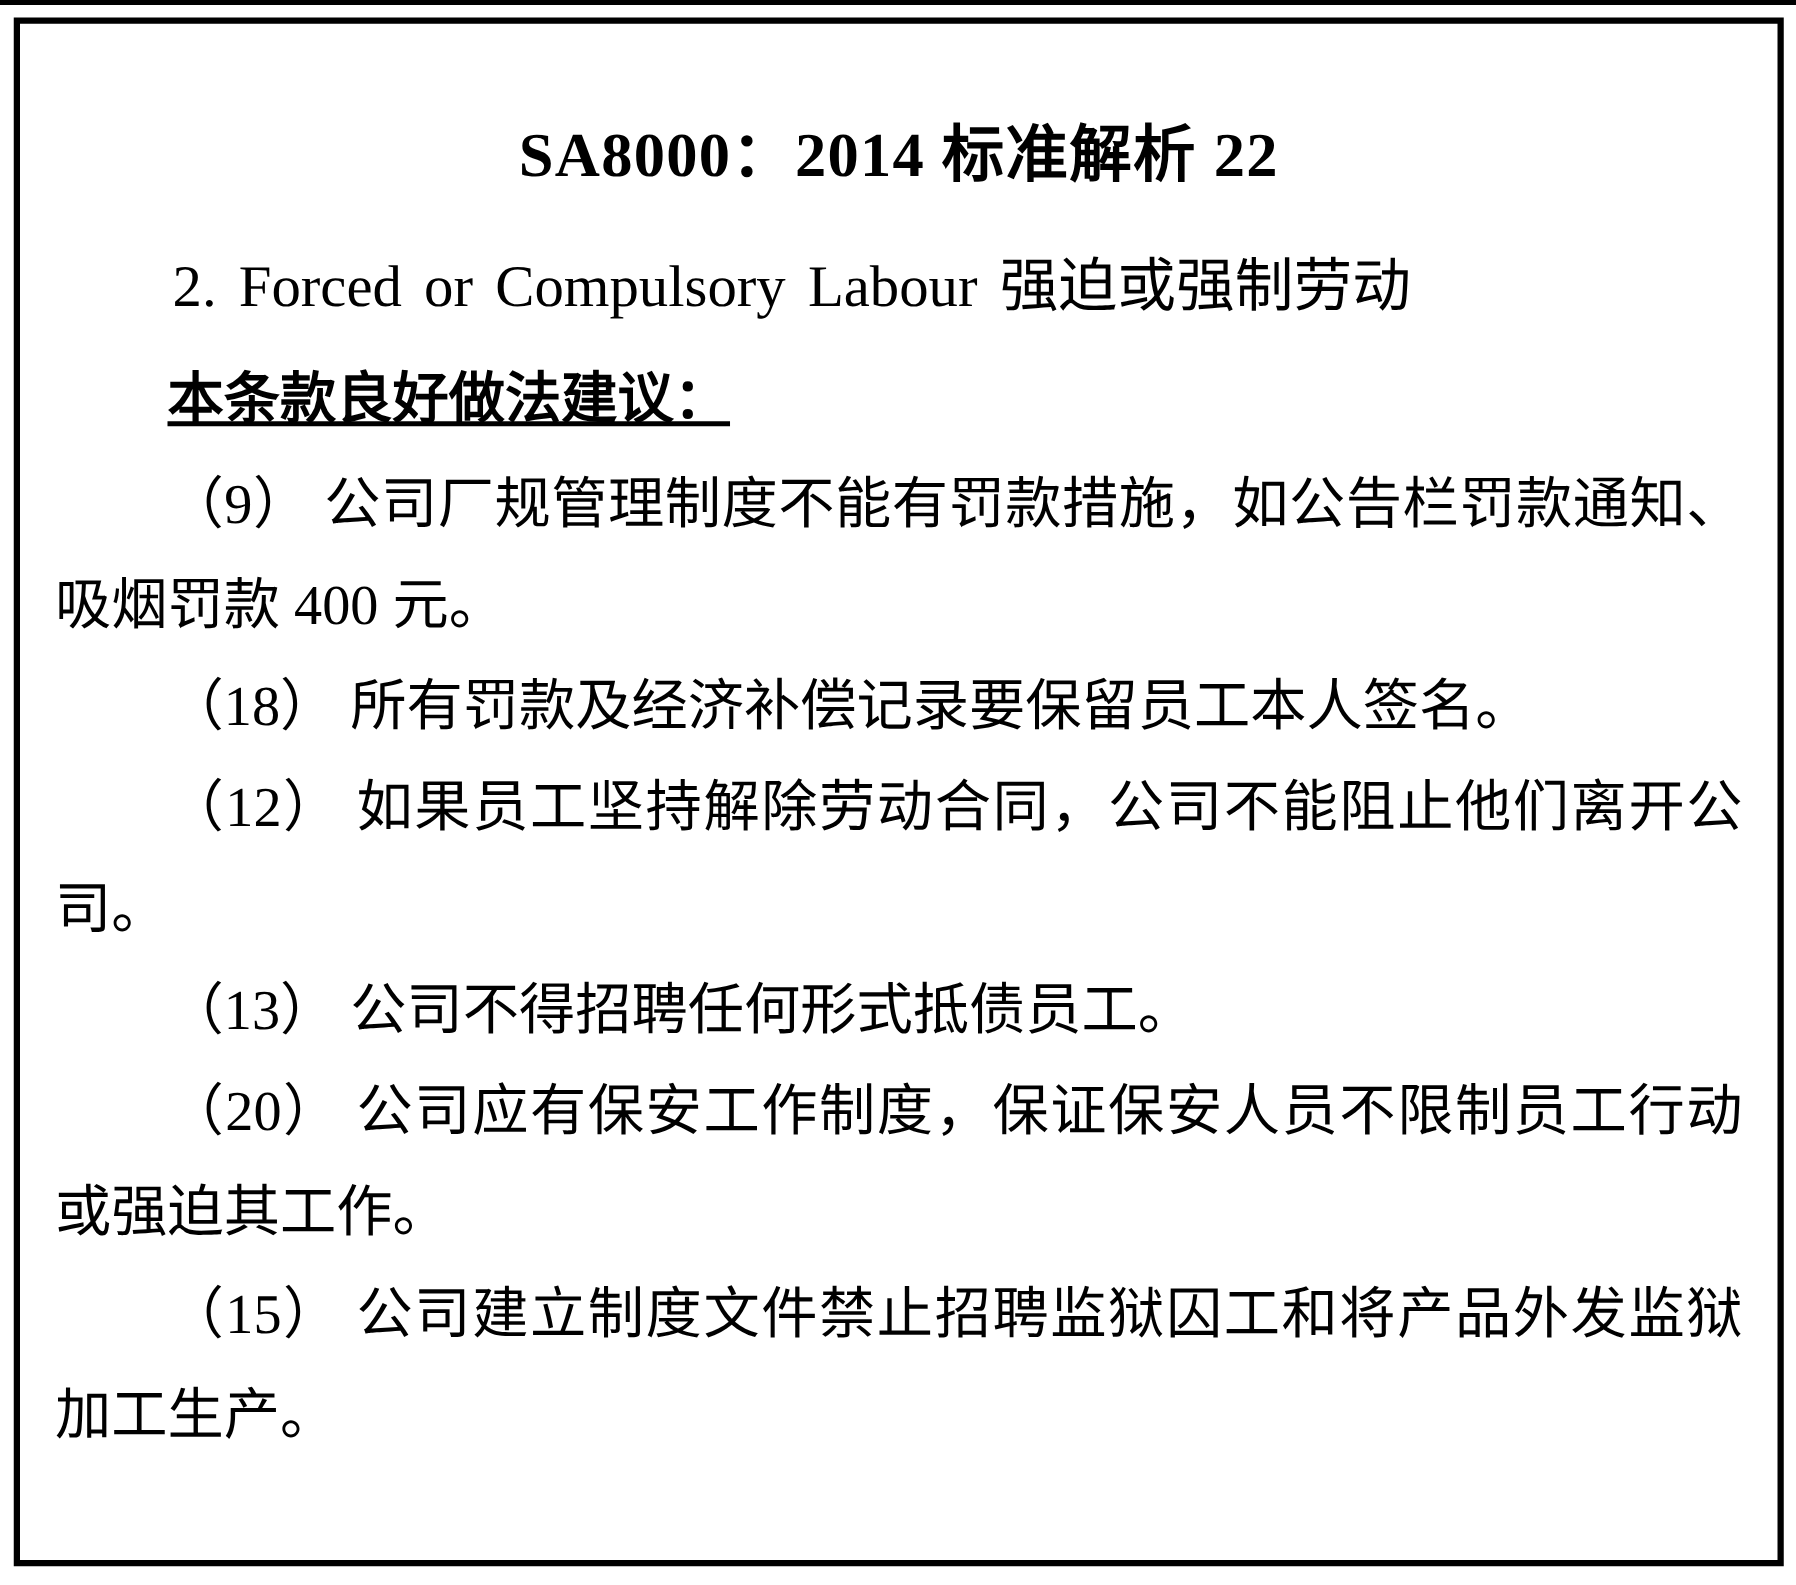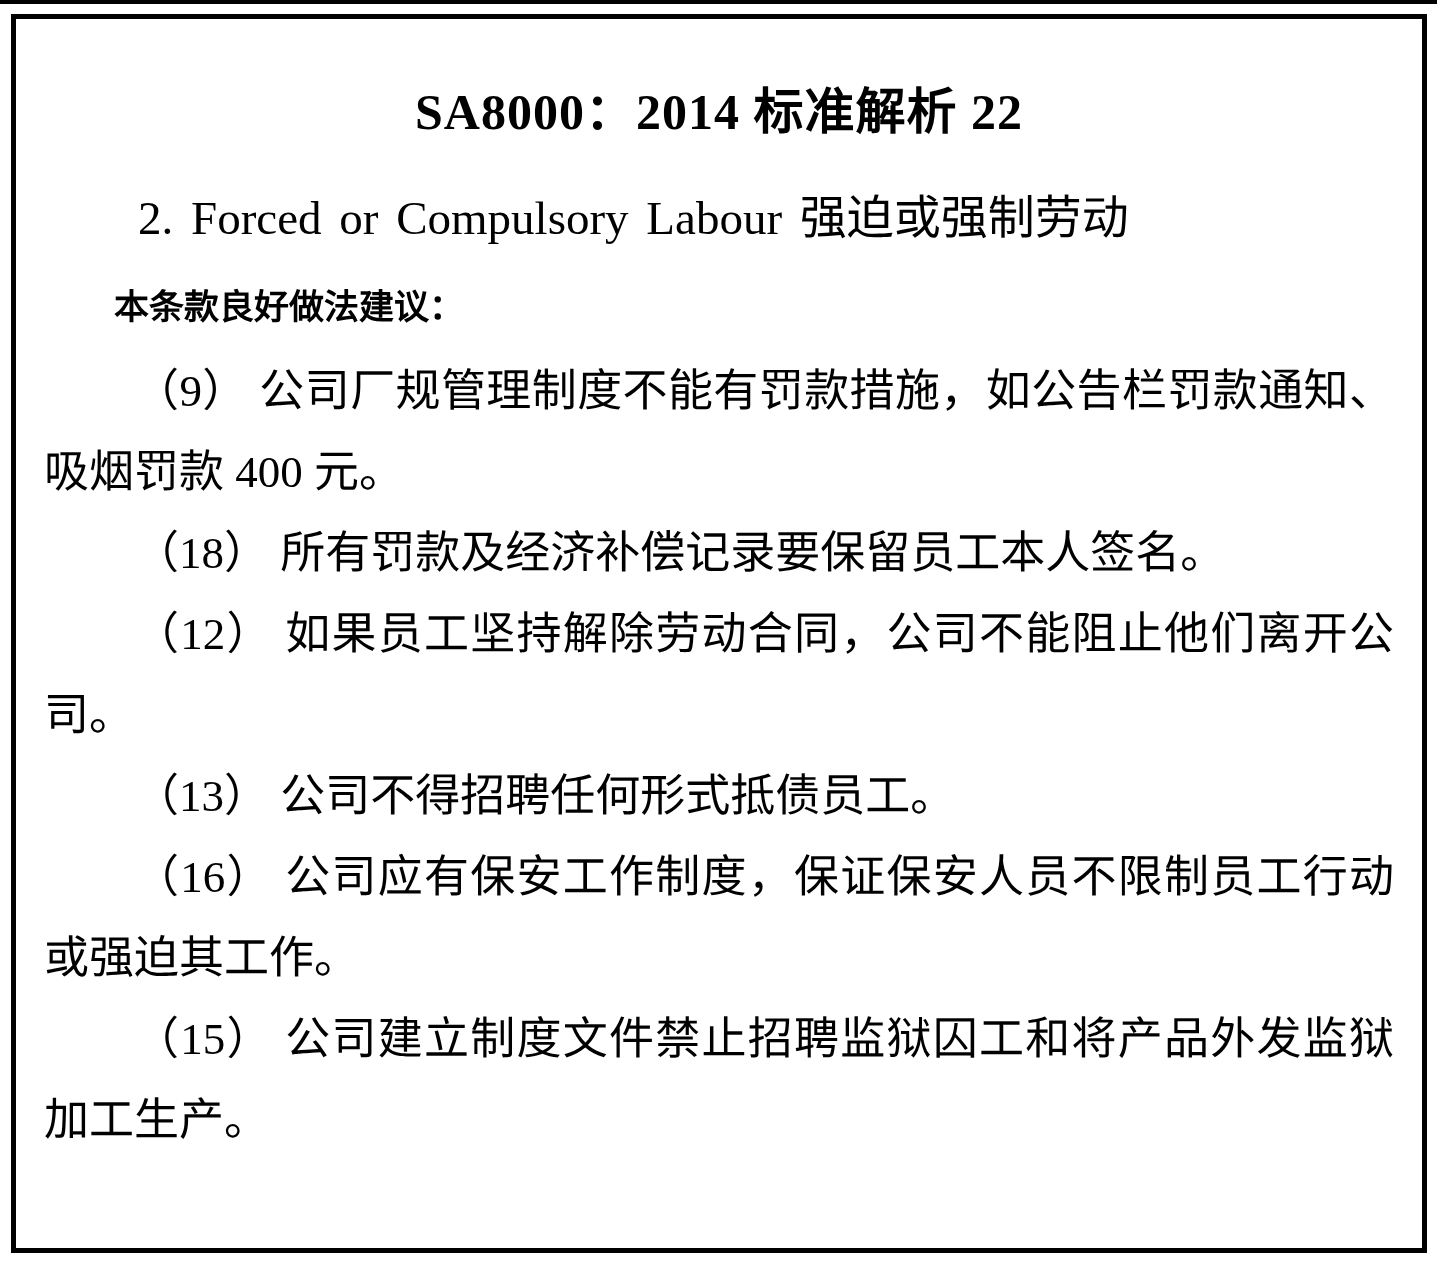--- a/index.html
+++ b/index.html
@@ -27,44 +27,45 @@
   .page {
     position: absolute;
     left: 11px; top: 14px;
     right: 10px; bottom: 15px;
     border: 5px solid #000000;
     box-sizing: border-box;
     padding: 58px 28px 0 28px;
     background: #ffffff;
   }
   .title {
-    margin: 4px;
+    margin: 16px;
     text-align: center;
     font-size: 50px;
     line-height: 62px;
     font-weight: bold;
     font-family: "Liberation Serif", "DejaVu Serif", serif;
     letter-spacing: 1px;
   }
   .subtitle {
     margin: 46px 0 15px 0;
     font-size: 47px;
     line-height: 58px;
     font-weight: normal;
     text-indent: 2em;
     font-family: "Liberation Serif", "DejaVu Serif", serif;
     word-spacing: 6px;
   }
   .section-heading {
     margin: 32px 0 0 0;
-    font-size: 35px;
+    font-size: 45px;
     line-height: 56px;
     font-weight: bold;
     text-indent: 2em;
     font-family: "Liberation Sans", "DejaVu Sans", sans-serif;
+    text-decoration: underline;
   }
   .doc-body {
     margin-top: 16px;
   }
   .para {
     margin: 0;
     font-size: 45px;
     line-height: 81px;
     text-indent: 2em;
     text-align: justify;
@@ -79,17 +80,17 @@
   <div class="top-strip"></div>
   <div class="page">
     <h1 class="title">SA8000：2014 标准解析 22</h1>
     <p class="subtitle">2. Forced or Compulsory Labour 强迫或强制劳动</p>
     <p class="section-heading">本条款良好做法建议：</p>
     <div class="doc-body">
       <p class="para">（9） 公司厂规管理制度不能有罚款措施，如公告栏罚款通知、吸烟罚款 400 元。</p>
       <p class="para">（18） 所有罚款及经济补偿记录要保留员工本人签名。</p>
       <p class="para">（12） 如果员工坚持解除劳动合同，公司不能阻止他们离开公司。</p>
       <p class="para">（13） 公司不得招聘任何形式抵债员工。</p>
-      <p class="para">（16） 公司应有保安工作制度，保证保安人员不限制员工行动或强迫其工作。</p>
+      <p class="para">（20） 公司应有保安工作制度，保证保安人员不限制员工行动或强迫其工作。</p>
       <p class="para">（15） 公司建立制度文件禁止招聘监狱囚工和将产品外发监狱加工生产。</p>
     </div>
   </div>
 </div>
 
 </body></html>

